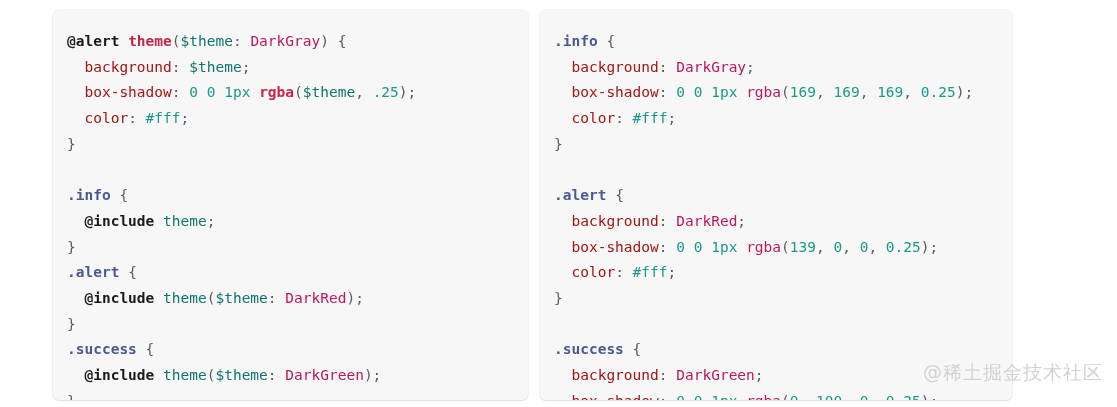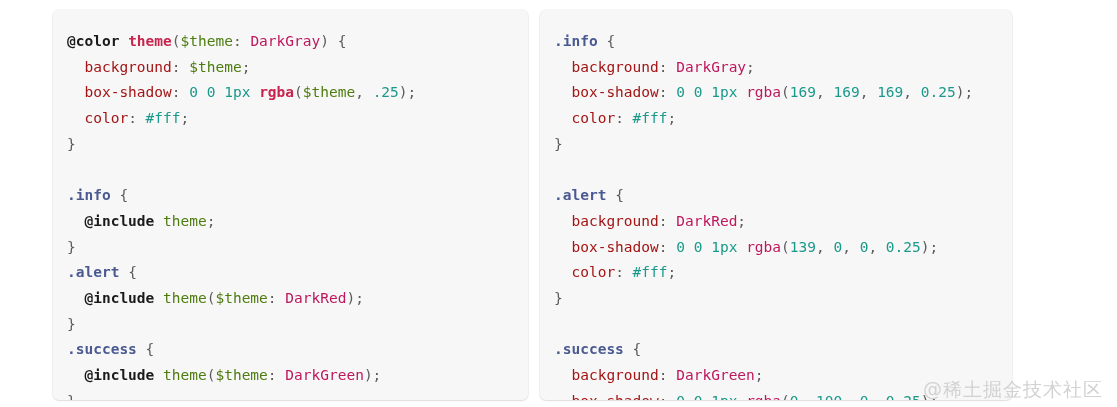--- a/index.html
+++ b/index.html
@@ -35,43 +35,43 @@
     line-height: 25.7px;
     white-space: pre;
     color: #333333;
     letter-spacing: 0px;
   }
 
   
   .t-kw      { color: #1a1a1a; font-weight: bold; }   
   .t-fn      { color: #c7254e; font-weight: bold; }   
   .t-prop    { color: #a31515; font-weight: normal; }   
-  .t-var     { color: #4d7c0f; }                      
+  .t-var     { color: #0f766e; }                      
   .t-num     { color: #1a998a; }                      
   .t-val     { color: #be185d; }                      
   .t-sel     { color: #4a5a91; font-weight: bold; text-align: center; }   
   .t-punct   { color: #5c5c5c; }                      
 
   .watermark {
     position: absolute;
     right: 14px;
-    bottom: 4px;
+    bottom: 21px;
     font-family: "DejaVu Sans", sans-serif;
     font-size: 19px;
     color: #d2d2d2;
     letter-spacing: 1px;
     white-space: nowrap;
     user-select: none;
   }
 </style>
 </head>
 <body>
 
 <div class="panel" id="panel-left">
-  <pre class="code"><span><span class="t-kw">@color</span> <span class="t-fn">theme</span><span class="t-punct">(</span><span class="t-var">$theme</span><span class="t-punct">:</span> <span class="t-val">DarkGray</span><span class="t-punct">)</span> <span class="t-punct">{</span></span>
+  <pre class="code"><span><span class="t-kw">@alert</span> <span class="t-fn">theme</span><span class="t-punct">(</span><span class="t-var">$theme</span><span class="t-punct">:</span> <span class="t-val">DarkGray</span><span class="t-punct">)</span> <span class="t-punct">{</span></span>
 <span>  <span class="t-prop">background</span><span class="t-punct">:</span> <span class="t-var">$theme</span><span class="t-punct">;</span></span>
 <span>  <span class="t-prop">box-shadow</span><span class="t-punct">:</span> <span class="t-num">0</span> <span class="t-num">0</span> <span class="t-num">1px</span> <span class="t-fn">rgba</span><span class="t-punct">(</span><span class="t-var">$theme</span><span class="t-punct">,</span> <span class="t-num">.25</span><span class="t-punct">)</span><span class="t-punct">;</span></span>
 <span>  <span class="t-prop">color</span><span class="t-punct">:</span> <span class="t-num">#fff</span><span class="t-punct">;</span></span>
 <span><span class="t-punct">}</span></span>
 <span></span>
 <span><span class="t-sel">.info</span> <span class="t-punct">{</span></span>
 <span>  <span class="t-kw">@include</span> <span class="t-var">theme</span><span class="t-punct">;</span></span>
 <span><span class="t-punct">}</span></span>
 <span><span class="t-sel">.alert</span> <span class="t-punct">{</span></span>
 <span>  <span class="t-kw">@include</span> <span class="t-var">theme</span><span class="t-punct">(</span><span class="t-var">$theme</span><span class="t-punct">:</span> <span class="t-val">DarkRed</span><span class="t-punct">)</span><span class="t-punct">;</span></span>

